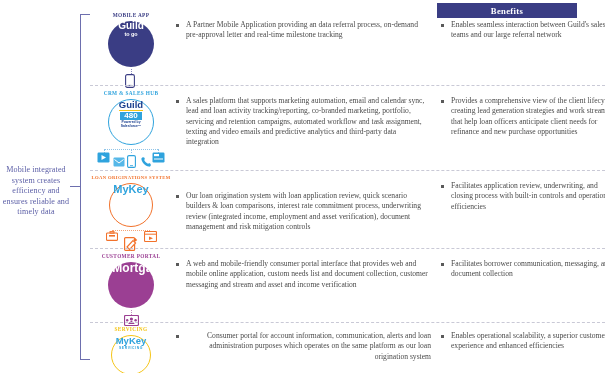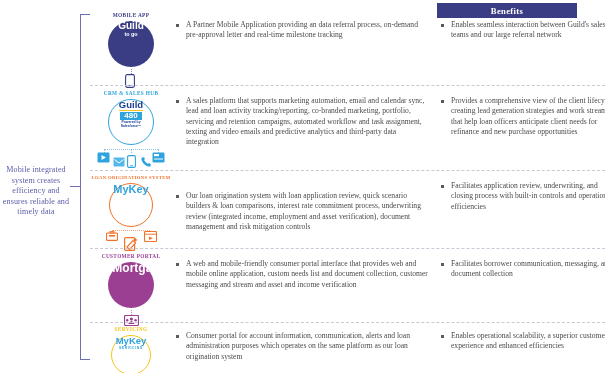--- a/index.html
+++ b/index.html
@@ -288,17 +288,17 @@
   <div class="row-sep" style="top:322px;"></div>
 
   <div class="row" id="row-4" style="top:326px;">
     <div class="logo-cell">
       <div class="logo-label" style="color:#f5c518">SERVICING</div>
       <div class="disc" style="background:#fff;border:1.6px solid #f5c518;width:40px;height:40px;">
         <span class="l1" style="font-size:9.5px;color:#2fa3dd;">MyKey</span>
         <span class="l3" style="color:#2fa3dd;letter-spacing:.6px;margin-top:1px;">SERVICING</span>
       </div>
     </div>
-    <div class="feat" style="top:5px;">Consumer portal for account information, communication, alerts and loan administration purposes which operates on the same platform as our loan origination system</div>
+    <div class="feat" style="top:5px;text-align:right;">Consumer portal for account information, communication, alerts and loan administration purposes which operates on the same platform as our loan origination system</div>
     <div class="benf" style="top:5px;">Enables operational scalability, a superior customer experience and enhanced efficiencies</div>
   </div>
 
 </div>
 
 </body></html>

